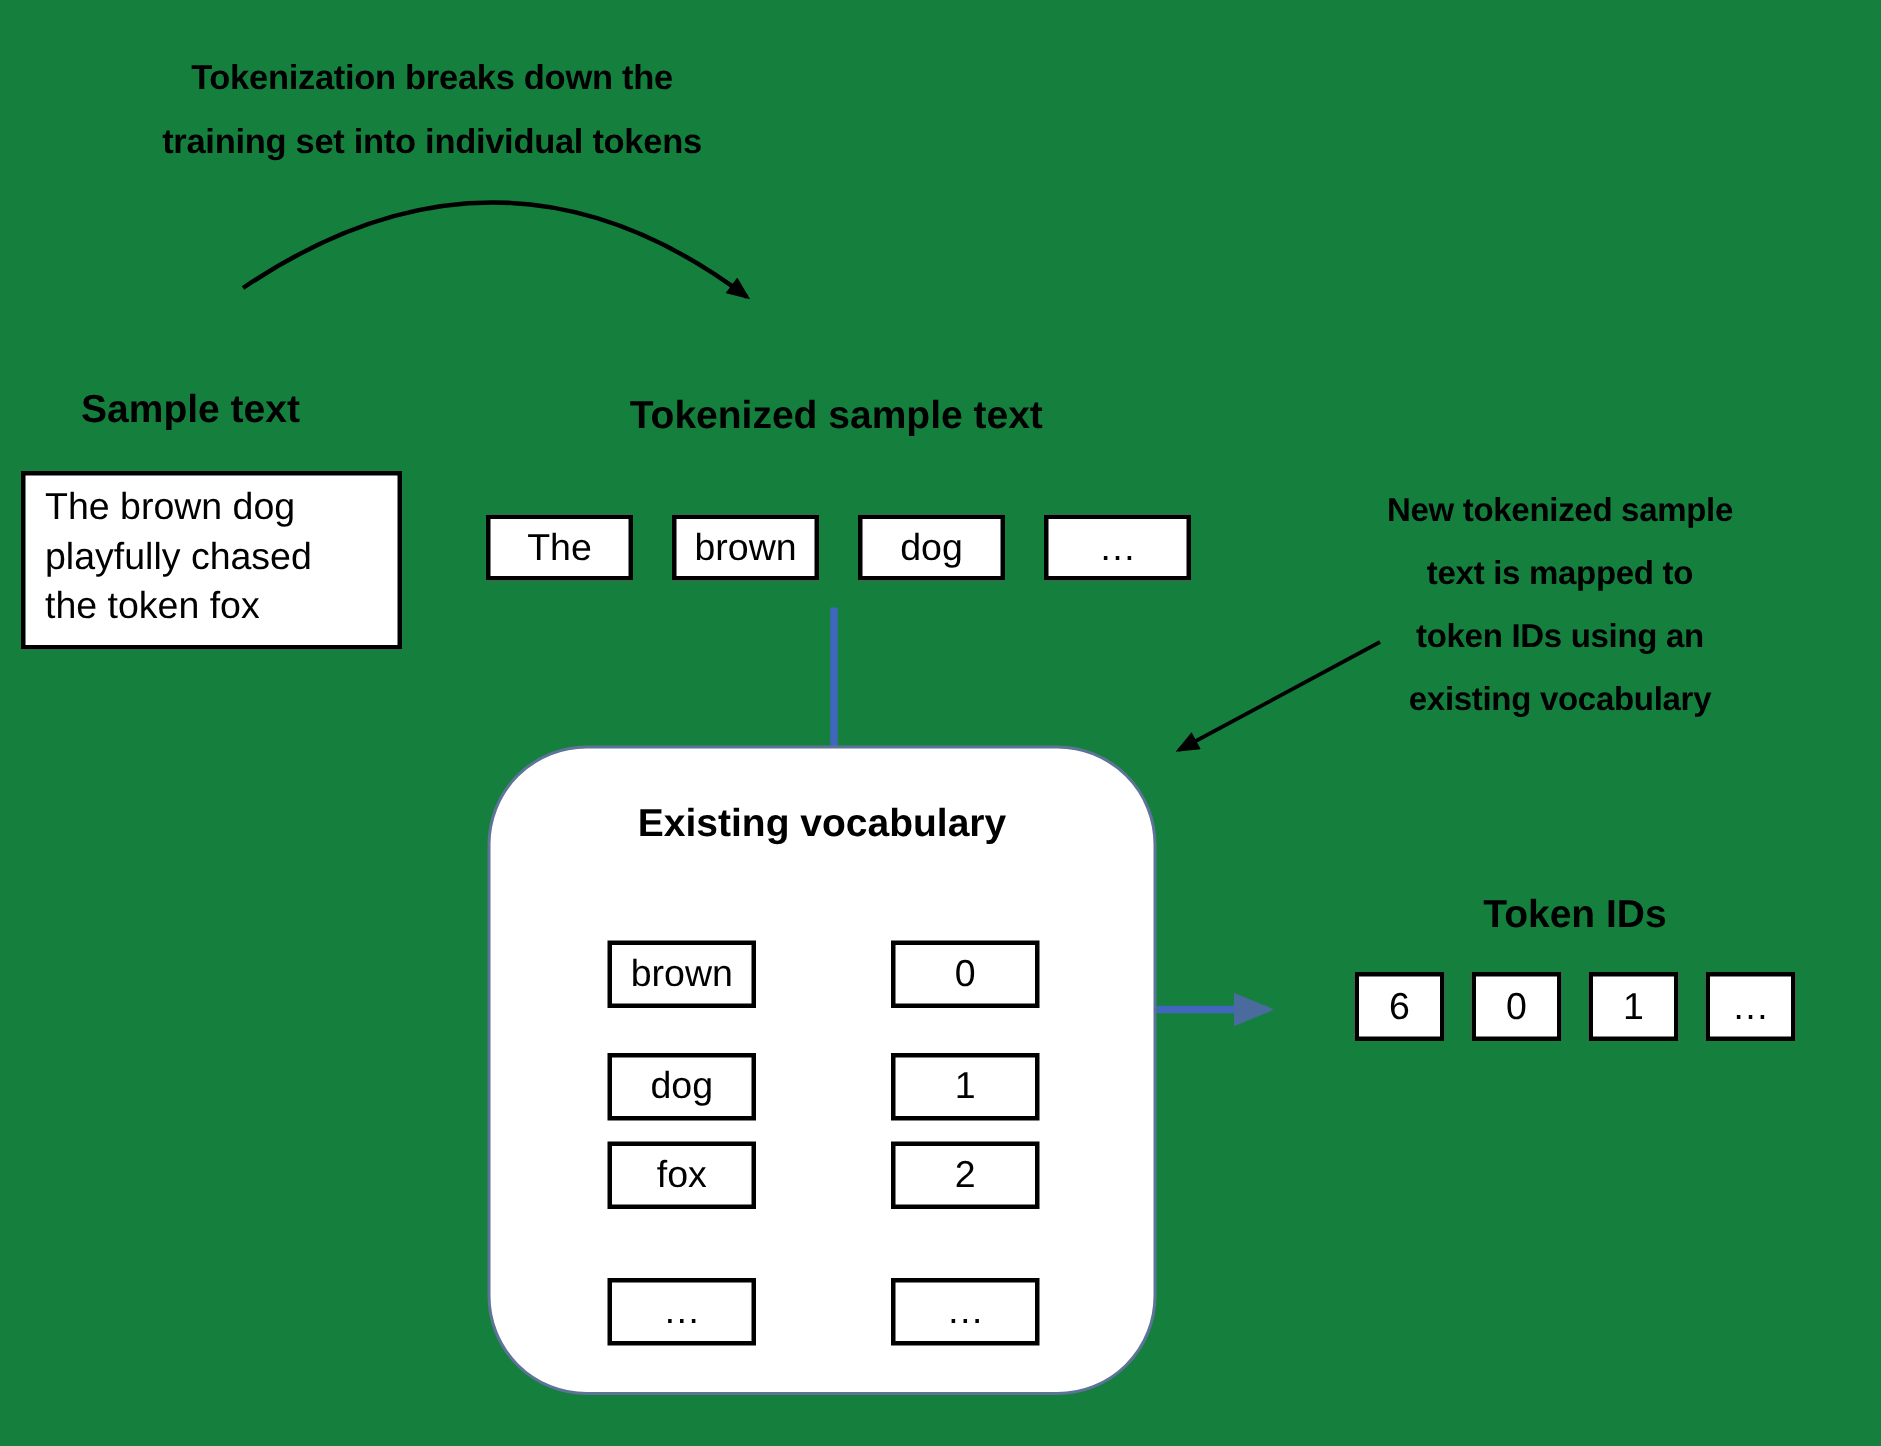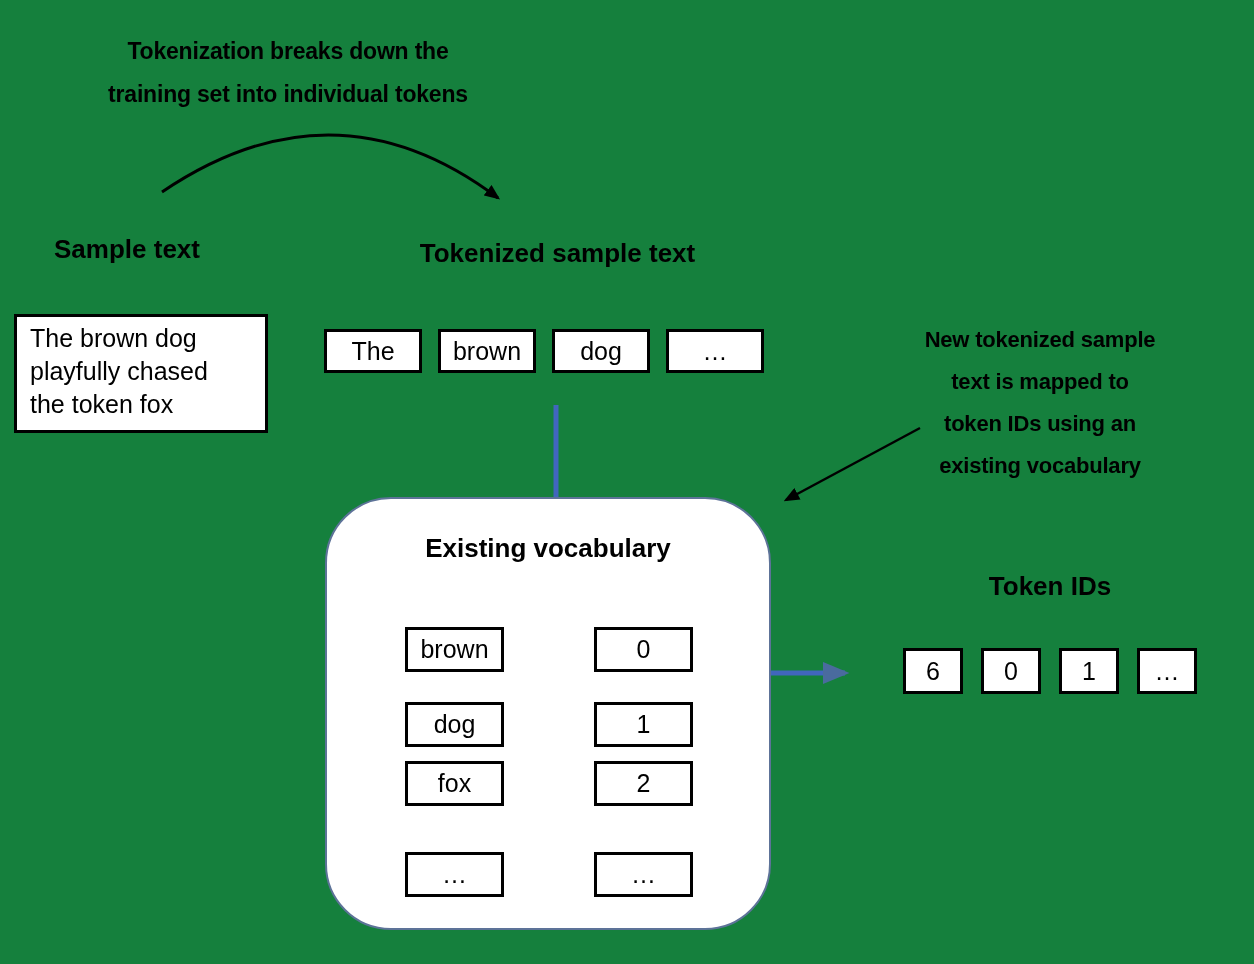--- a/index.html
+++ b/index.html
@@ -37,39 +37,40 @@
   }
   .right-note{
     left:860px;top:319px;width:360px;
     font-size:22px;line-height:42px;
   }
   .heading{
     position:absolute;
     font-size:26px;font-weight:bold;
     text-align:center;
     white-space:nowrap;
+    margin-top:23px;
   }
   .sample-heading{left:14px;top:234px;width:226px;}
   .tokenized-heading{left:329px;top:238px;width:457px;}
   .tokenids-heading{left:903px;top:571px;width:294px;}
 
   .box{
     position:absolute;
     border:3px solid var(--ink);
     background:#ffffff;
     font-size:25px;
   }
   .sample-box{
     left:14px;top:314px;width:254px;height:119px;
     padding:5px 12px 0 13px;
     line-height:33px;
   }
   .token-row{
-    position:absolute;left:324px;top:329px;
-    display:flex;gap:16px;
+    position:absolute;left:324px;top:343px;
+    display:flex;gap:26px;
   }
   .token-box{
     position:static;
     width:98px;height:44px;
     display:flex;align-items:center;justify-content:center;
   }
   .vocab-panel{
     position:absolute;
     left:325px;top:497px;width:446px;height:433px;
     border:2.5px solid var(--panel-border);

